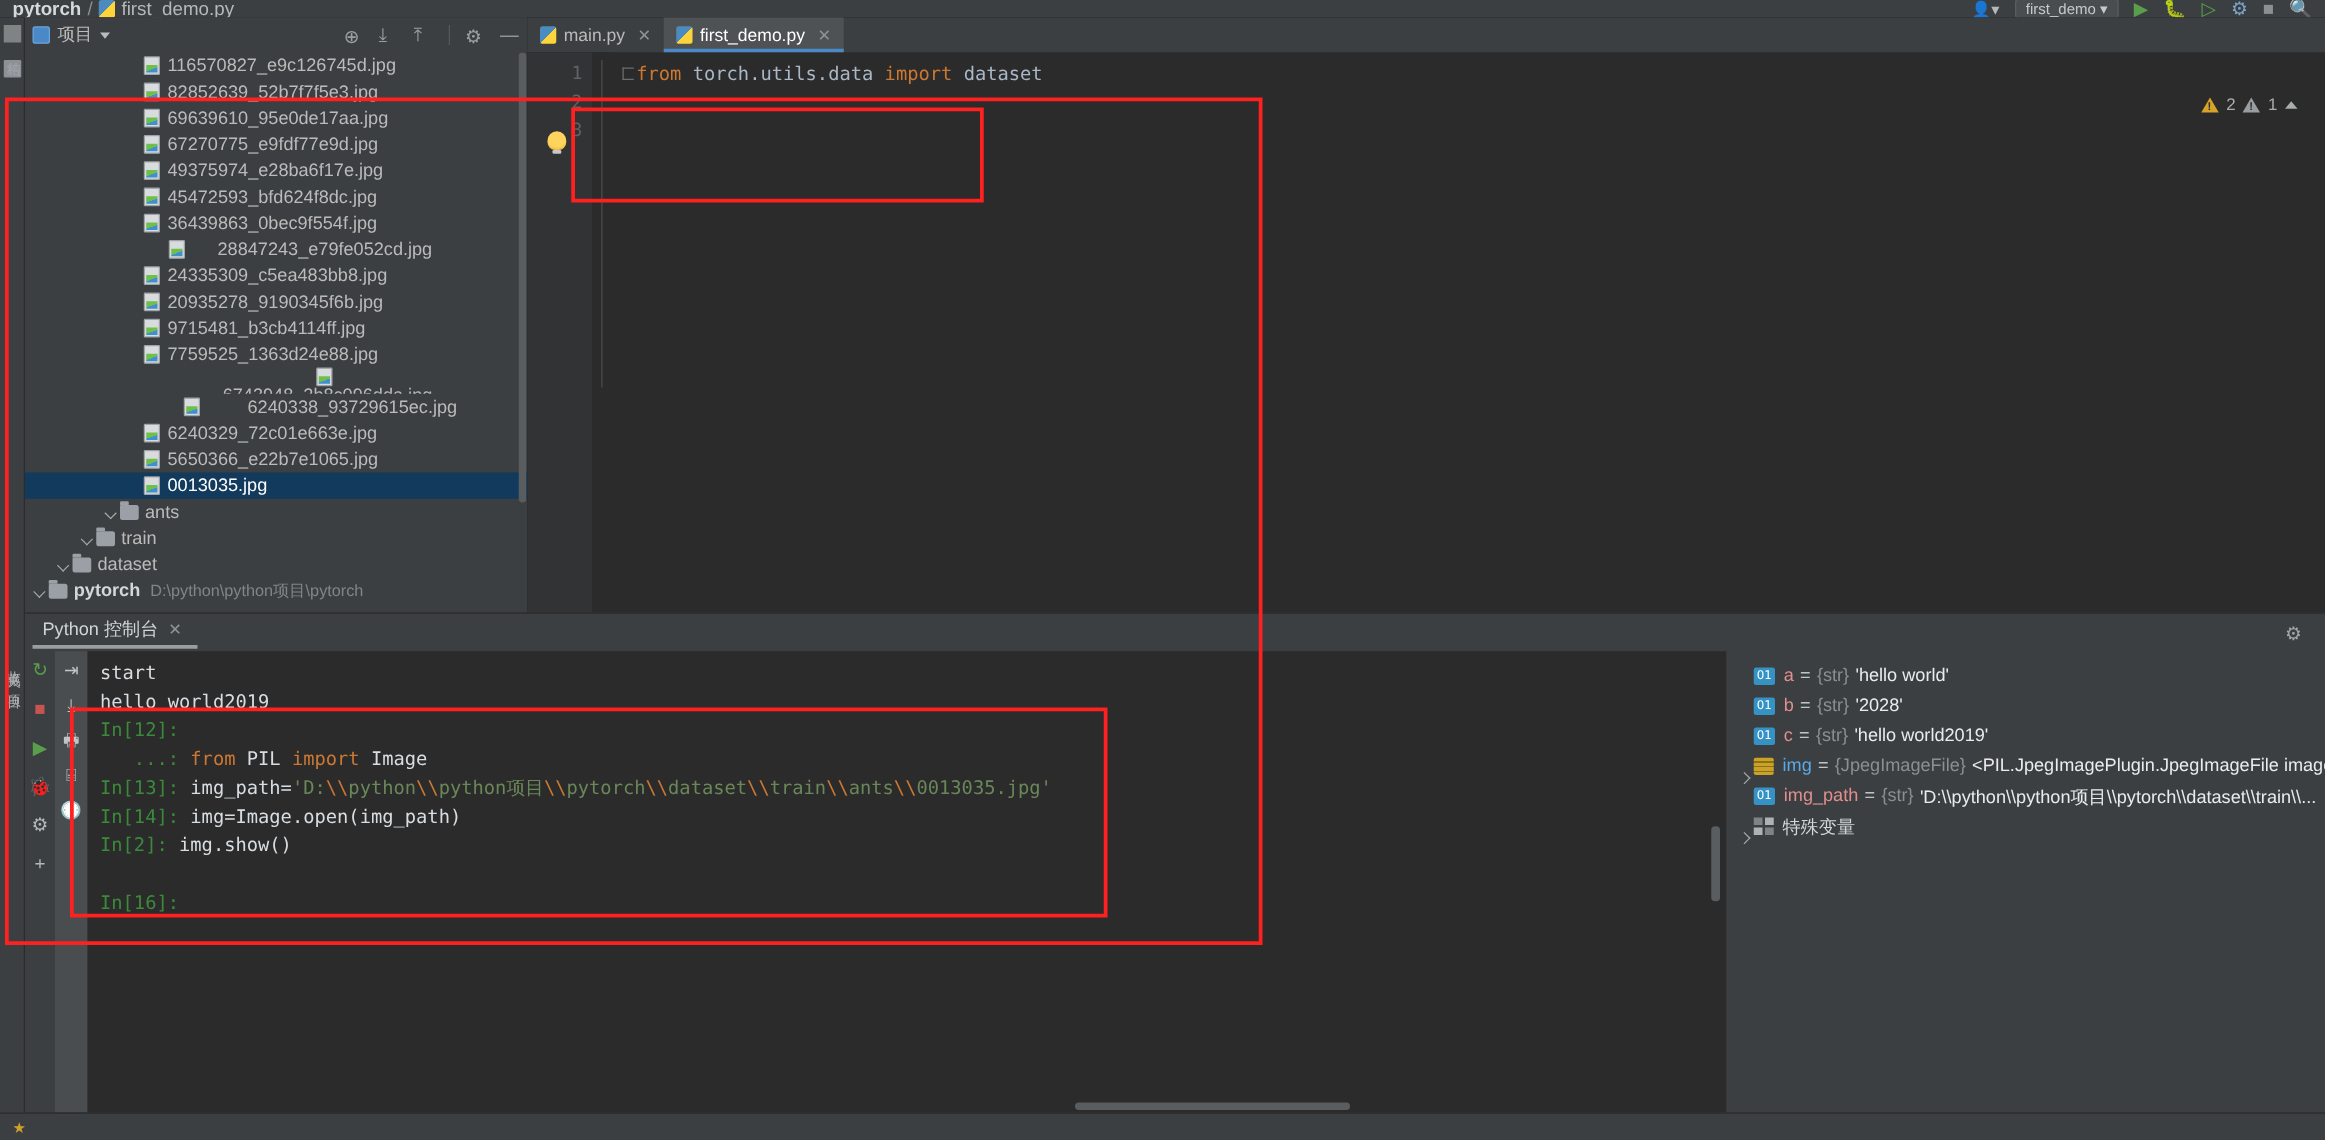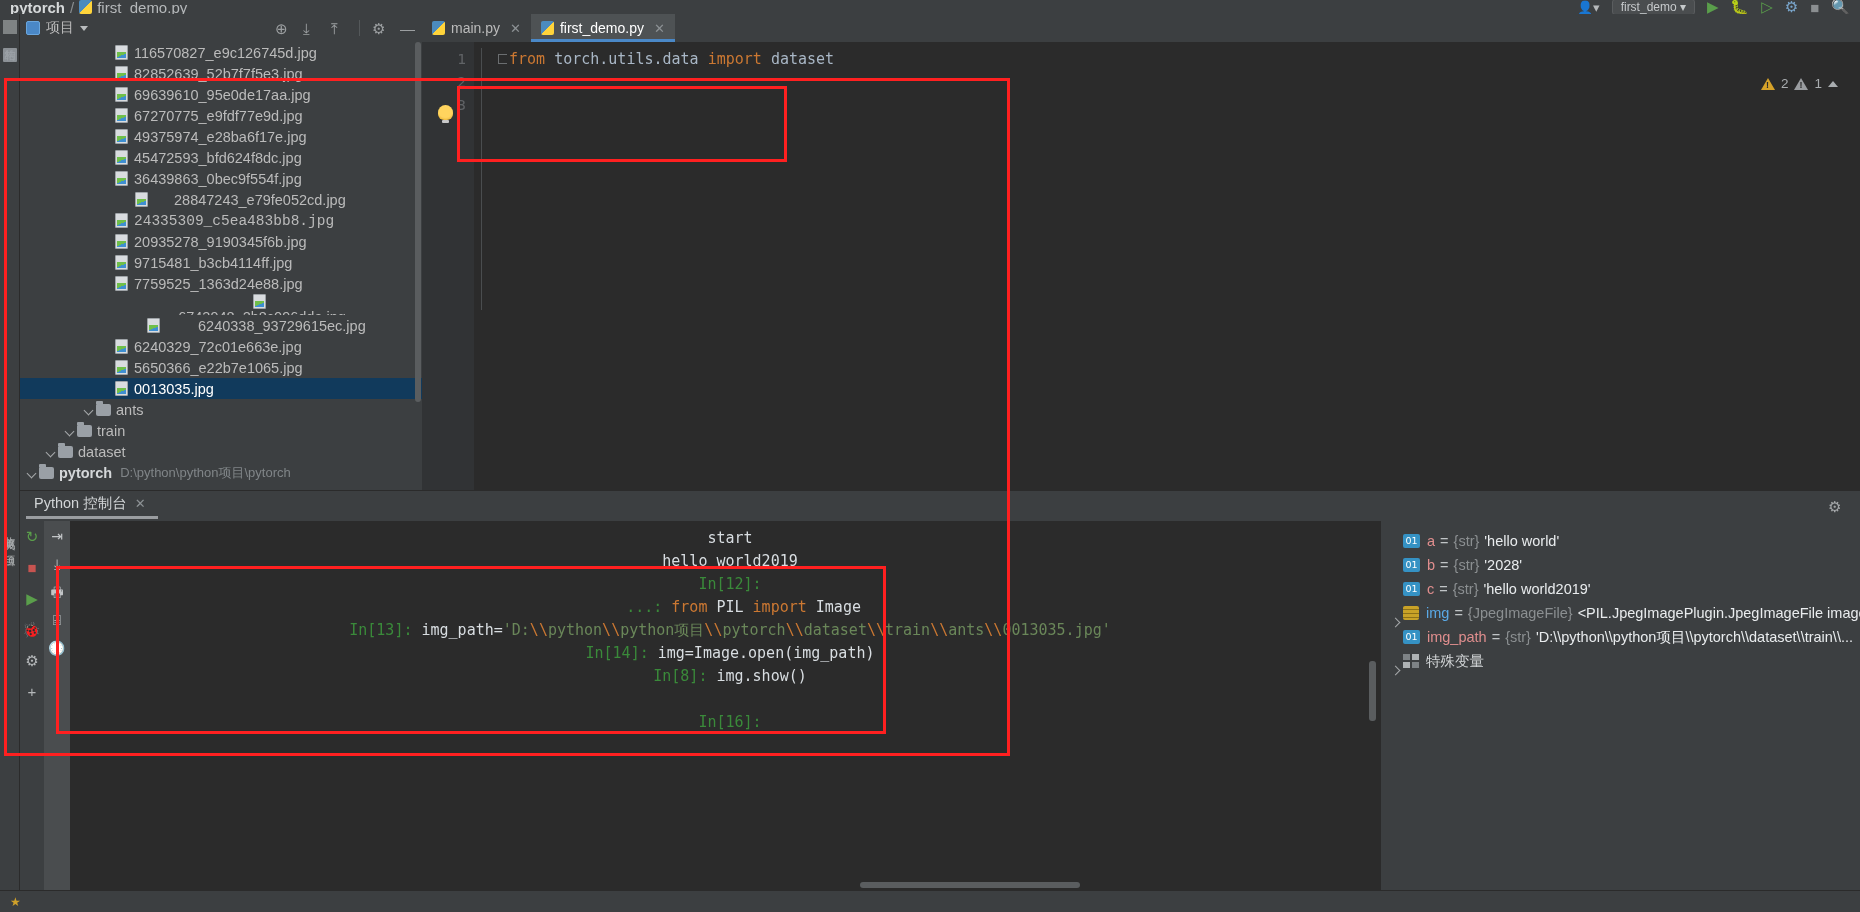--- a/index.html
+++ b/index.html
@@ -171,21 +171,21 @@
   .crail1 {
     width: 24px; background: #3c3f41; display: flex; flex-direction: column;
     align-items: center; gap: 16px; padding-top: 8px;
   }
   .crail2 {
     width: 26px; background: #4a4d4f; display: flex; flex-direction: column;
     align-items: center; gap: 14px; padding-top: 8px;
   }
   .cout {
     flex: 1; background: #2b2b2b; font-family: "DejaVu Sans Mono", monospace;
-    font-size: 15px; color: #a9b7c6; padding: 6px 0 0 10px; position: relative; overflow: hidden; text-align: center;
+    font-size: 15px; color: #a9b7c6; padding: 6px 0 0 10px; position: relative; overflow: hidden;
   }
   .oline { height: 23px; line-height: 23px; white-space: pre; }
   .in { color: #3a8a3a; }
   .str { color: #6a8759; }
   .esc { color: #cc7832; }
   .wh { color: #d8dde1; }
   .cout-scroll { position:absolute; right:4px; top:140px; width:7px; height:60px; background:#5a5d5f; border-radius:3px;}
 
   .vars {
     width: 480px; background: #3c3f41; border-left: 1px solid #2b2b2b;
@@ -318,21 +318,21 @@
         <div class="row" style="padding-left: 82px;">
           <span style="width: 13px; flex: 0 0 auto;"></span>
           <span class="imgfile"></span>
           <span class="rowlabel">36439863_0bec9f554f.jpg</span>
         </div>
         <div class="row" style="padding-left: 82px; gap: 20px;">
           <span style="width: 13px; flex: 0 0 auto;"></span>
           <span class="imgfile"></span>
           <span class="rowlabel">28847243_e79fe052cd.jpg</span>
         </div>
-        <div class="row" style="padding-left: 82px; font-family: Liberation Mono, monospace;">
+        <div class="row" style="padding-left: 82px;">
           <span style="width: 13px; flex: 0 0 auto;"></span>
           <span class="imgfile"></span>
           <span class="rowlabel">24335309_c5ea483bb8.jpg</span>
         </div>
         <div class="row" style="padding-left: 82px;">
           <span style="width: 13px; flex: 0 0 auto;"></span>
           <span class="imgfile"></span>
           <span class="rowlabel">20935278_9190345f6b.jpg</span>
         </div>
         <div class="row" style="padding-left: 82px;">
@@ -461,21 +461,21 @@
           <span style="color: rgb(194, 197, 199); font-size: 14px; line-height: 14px;">⌸</span>
           <span style="color: rgb(194, 197, 199); font-size: 14px; line-height: 14px;">🕐</span>
         </div>
       <div class="cout" id="cout">
         <div class="oline"><span class="wh">start</span></div>
           <div class="oline"><span class="wh">hello world2019</span></div>
           <div class="oline"><span class="in">In[12]:</span></div>
           <div class="oline"><span class="in">   ...:</span><span class="esc"> from </span><span class="wh">PIL </span><span class="esc">import</span><span class="wh"> Image</span></div>
           <div class="oline"><span class="in">In[13]:</span><span class="wh"> img_path=</span><span class="str">'D:</span><span class="esc">\\</span><span class="str">python</span><span class="esc">\\</span><span class="str">python项目</span><span class="esc">\\</span><span class="str">pytorch</span><span class="esc">\\</span><span class="str">dataset</span><span class="esc">\\</span><span class="str">train</span><span class="esc">\\</span><span class="str">ants</span><span class="esc">\\</span><span class="str">0013035.jpg'</span></div>
           <div class="oline"><span class="in">In[14]:</span><span class="wh"> img=Image.open(img_path)</span></div>
-          <div class="oline"><span class="in">In[8]:</span><span class="wh"> img.show()</span></div>
+          <div class="oline"><span class="in">In[2]:</span><span class="wh"> img.show()</span></div>
           <div class="oline"></div>
           <div class="oline"><span class="in">In[16]:</span></div>
           <div class="cout-scroll"></div>
       </div>
       <div class="vars" id="vars">
           <div class="vrow">
             <span class="vchev"></span>
             <span class="b01">01</span>
             <span class="vname">a</span>
             <span class="veq">=</span>

